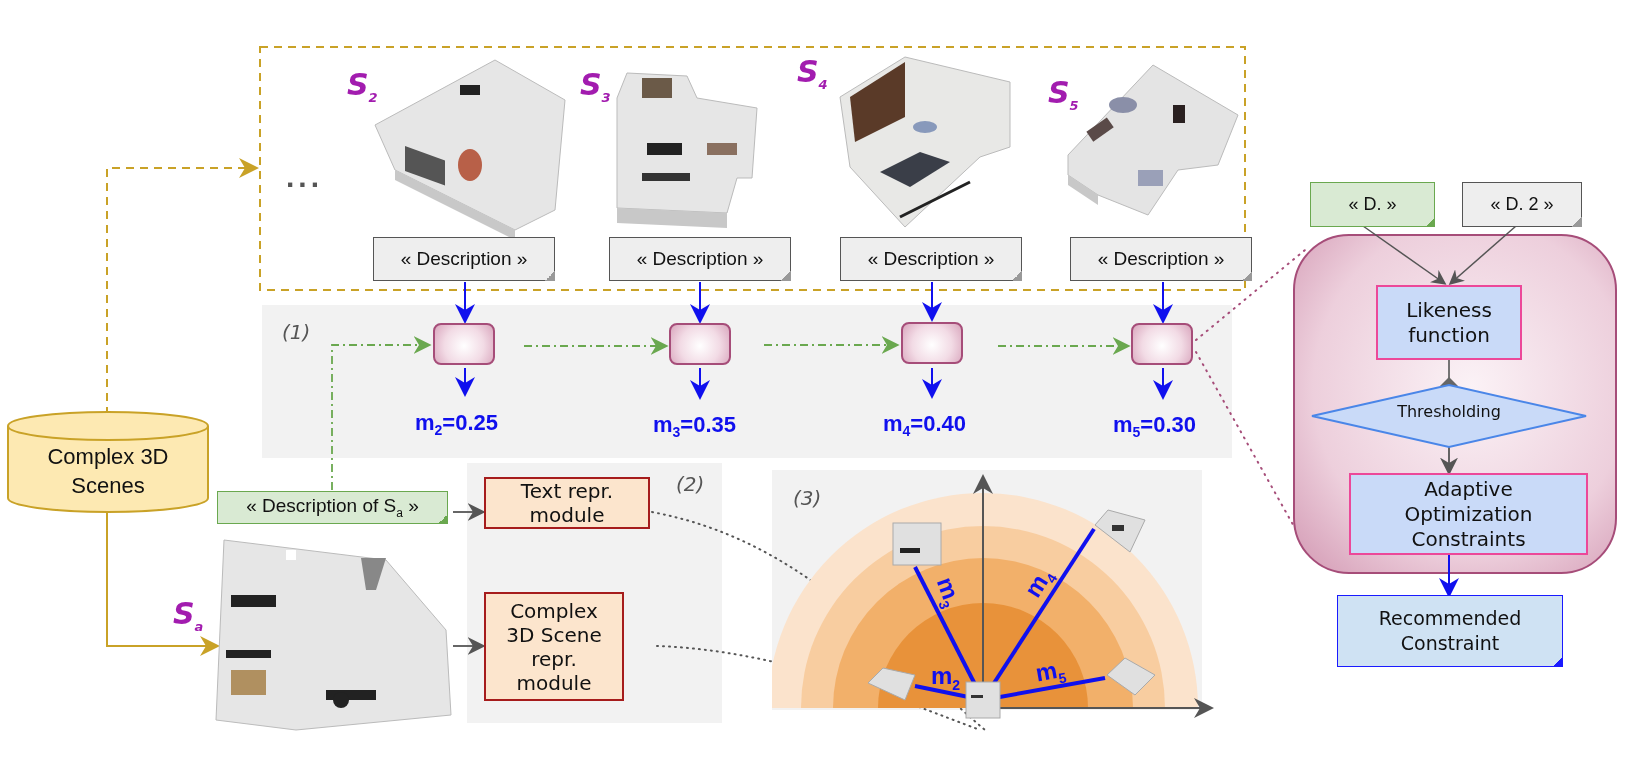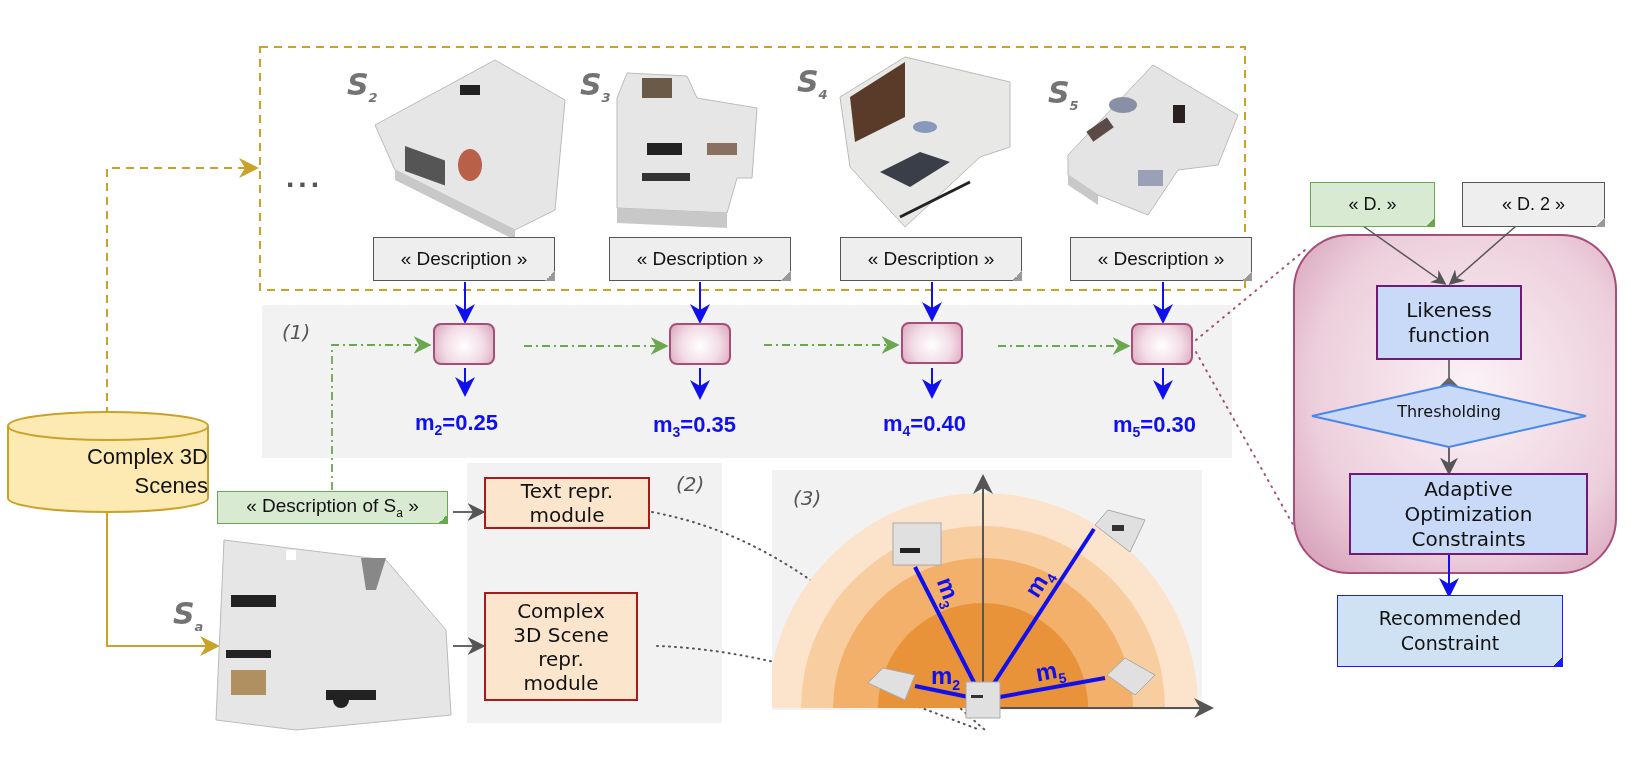--- a/index.html
+++ b/index.html
@@ -9,25 +9,25 @@
   .note { position:absolute; box-sizing:border-box; border:1.5px solid #555; background:#eeeeee; display:flex; align-items:center; justify-content:center; font-size:19px; color:#111; font-family:"Liberation Sans", sans-serif; }
   .note .fold { position:absolute; right:-1px; bottom:-1px; width:10px; height:10px; background:linear-gradient(135deg, transparent 50%, #999 50%); }
   .note.green { background:#d9ead3; border-color:#6aa84f; }
   .note.green .fold { background:linear-gradient(135deg, transparent 50%, #6aa84f 50%); }
   .note.blue { background:#cfe2f3; border-color:#1a1aff; }
   .note.blue .fold { background:linear-gradient(135deg, transparent 50%, #1a1aff 50%); }
   .panel-label { position:absolute; font-family:"DejaVu Sans", sans-serif; font-style:italic; font-size:20px; color:#555; }
   .sim { position:absolute; width:62px; height:42px; box-sizing:border-box; border:2px solid #a64d79; border-radius:8px; background:radial-gradient(circle at 50% 55%, #ffffff 0%, #f2dbe5 55%, #d9a6bd 100%); }
   .mval { position:absolute; font-weight:bold; font-size:22px; color:#1010ee; font-family:"Liberation Sans", sans-serif; white-space:nowrap; }
   .mval sub { font-size:14px; }
-  .scene-label { position:absolute; font-family:"DejaVu Sans", sans-serif; font-weight:bold; font-style:italic; font-size:30px; color:#737373; }
+  .scene-label { position:absolute; font-family:"DejaVu Sans", sans-serif; font-weight:bold; font-style:italic; font-size:30px; color:#a21caf; }
   .scene-label sub { font-size:13px; }
   .module { position:absolute; box-sizing:border-box; background:#fce5cd; border:2px solid #a61c1c; display:flex; align-items:center; justify-content:center; text-align:center; font-family:"DejaVu Sans", sans-serif; font-size:20px; line-height:1.2; color:#111; }
-  .flowbox { position:absolute; box-sizing:border-box; background:#c9daf8; border:2px solid #701a75; display:flex; align-items:center; justify-content:center; text-align:left; font-family:"DejaVu Sans", sans-serif; font-size:20px; line-height:1.25; color:#111; }
-  .cyl-text { position:absolute; font-size:22px; text-align:right; color:#111; line-height:1.3; }
+  .flowbox { position:absolute; box-sizing:border-box; background:#c9daf8; border:2px solid #ec4899; display:flex; align-items:center; justify-content:center; text-align:left; font-family:"DejaVu Sans", sans-serif; font-size:20px; line-height:1.25; color:#111; }
+  .cyl-text { position:absolute; font-size:22px; text-align:center; color:#111; line-height:1.3; }
   .ellipsis { position:absolute; font-size:30px; color:#555; font-weight:bold; letter-spacing:4px; }
 </style>
 </head>
 <body>
 
 <svg class="canvas" width="1631" height="760">
   <defs>
     <marker id="arBlue" markerWidth="10" markerHeight="10" refX="8" refY="5" orient="auto">
         <path d="M0,0 L10,5 L0,10 L3,5 z" fill="#1010ee"></path>
       </marker>
@@ -182,21 +182,21 @@
   <g>
       <rect x="966" y="682" width="34" height="36" fill="#e0e0e0" stroke="#aaa"></rect>
       <rect x="971" y="695" width="12" height="3" fill="#333"></rect>
     </g>
 </svg>
 
 <div class="ellipsis" style="left:286px; top:160px;">...</div>
 
 <div class="scene-label" style="left:347px; top:67px;"><span>S</span><sub>2</sub></div>
 <div class="scene-label" style="left:580px; top:67px;"><span>S</span><sub>3</sub></div>
-<div class="scene-label" style="left:797px; top:64px;"><span>S</span><sub>4</sub></div>
+<div class="scene-label" style="left:797px; top:54px;"><span>S</span><sub>4</sub></div>
 <div class="scene-label" style="left:1048px; top:67px;margin-top:8px;"><span>S</span><sub>5</sub></div>
 <div class="scene-label" style="left:173px; top:596px;"><span>S</span><sub>a</sub></div>
 
 <div class="note" style="left:373px; top:237px; width:182px; height:44px;">
     <span>« Description »</span>
     <span class="fold"></span>
   </div>
 <div class="note" style="left:609px; top:237px; width:182px; height:44px;">
     <span>« Description »</span>
     <span class="fold"></span>
@@ -228,37 +228,37 @@
   <div>Complex 3D</div>
   <div>Scenes</div>
 </div>
 
 <div class="note green" style="left:217px; top:491px; width:231px; height:33px;">
   <span><span>« Description of S</span><sub style="font-size:12px">a</sub><span> »</span></span>
     <span class="fold"></span>
 </div>
 
 <div class="module" style="left:484px; top:477px; width:166px; height:52px; padding:0 10px;">Text repr. module</div>
-<div class="module" style="left:484px; top:592px; width:154px; height:109px; flex-direction:column;">
+<div class="module" style="left:484px; top:592px; width:140px; height:109px; flex-direction:column;">
   <div>Complex</div>
   <div>3D Scene</div>
   <div>repr.</div>
   <div>module</div>
 </div>
 
 <div class="mval" style="left:933px; top:577px; transform:rotate(70deg); font-size:24px;"><span>m</span><sub>3</sub></div>
 <div class="mval" style="left:1025px; top:568px; transform:rotate(-58deg); font-size:24px;"><span>m</span><sub>4</sub></div>
 <div class="mval" style="left:931px; top:662px; font-size:24px;"><span>m</span><sub>2</sub></div>
 <div class="mval" style="left:1036px; top:657px; transform:rotate(-10deg); font-size:24px;"><span>m</span><sub>5</sub></div>
 
 <div class="note green" style="left:1310px; top:182px; width:125px; height:45px; font-size:18px;">
     <span>« D. »</span>
     <span class="fold"></span>
   </div>
-<div class="note" style="left:1462px; top:182px; width:143px; height:45px; font-size:18px;">
+<div class="note" style="left:1462px; top:182px; width:120px; height:45px; font-size:18px;">
     <span>« D. 2 »</span>
     <span class="fold"></span>
   </div>
 
 <div class="flowbox" style="left:1376px; top:285px; width:146px; height:75px; flex-direction:column;">
   <div>Likeness</div>
   <div>function</div>
 </div>
 <div class="abs" style="left:1312px; top:402px; width:274px; text-align:center; font-family:'DejaVu Sans', sans-serif; font-size:16px; color:#111;">Thresholding</div>
 <div class="flowbox" style="left:1349px; top:473px; width:239px; height:82px; flex-direction:column;">

